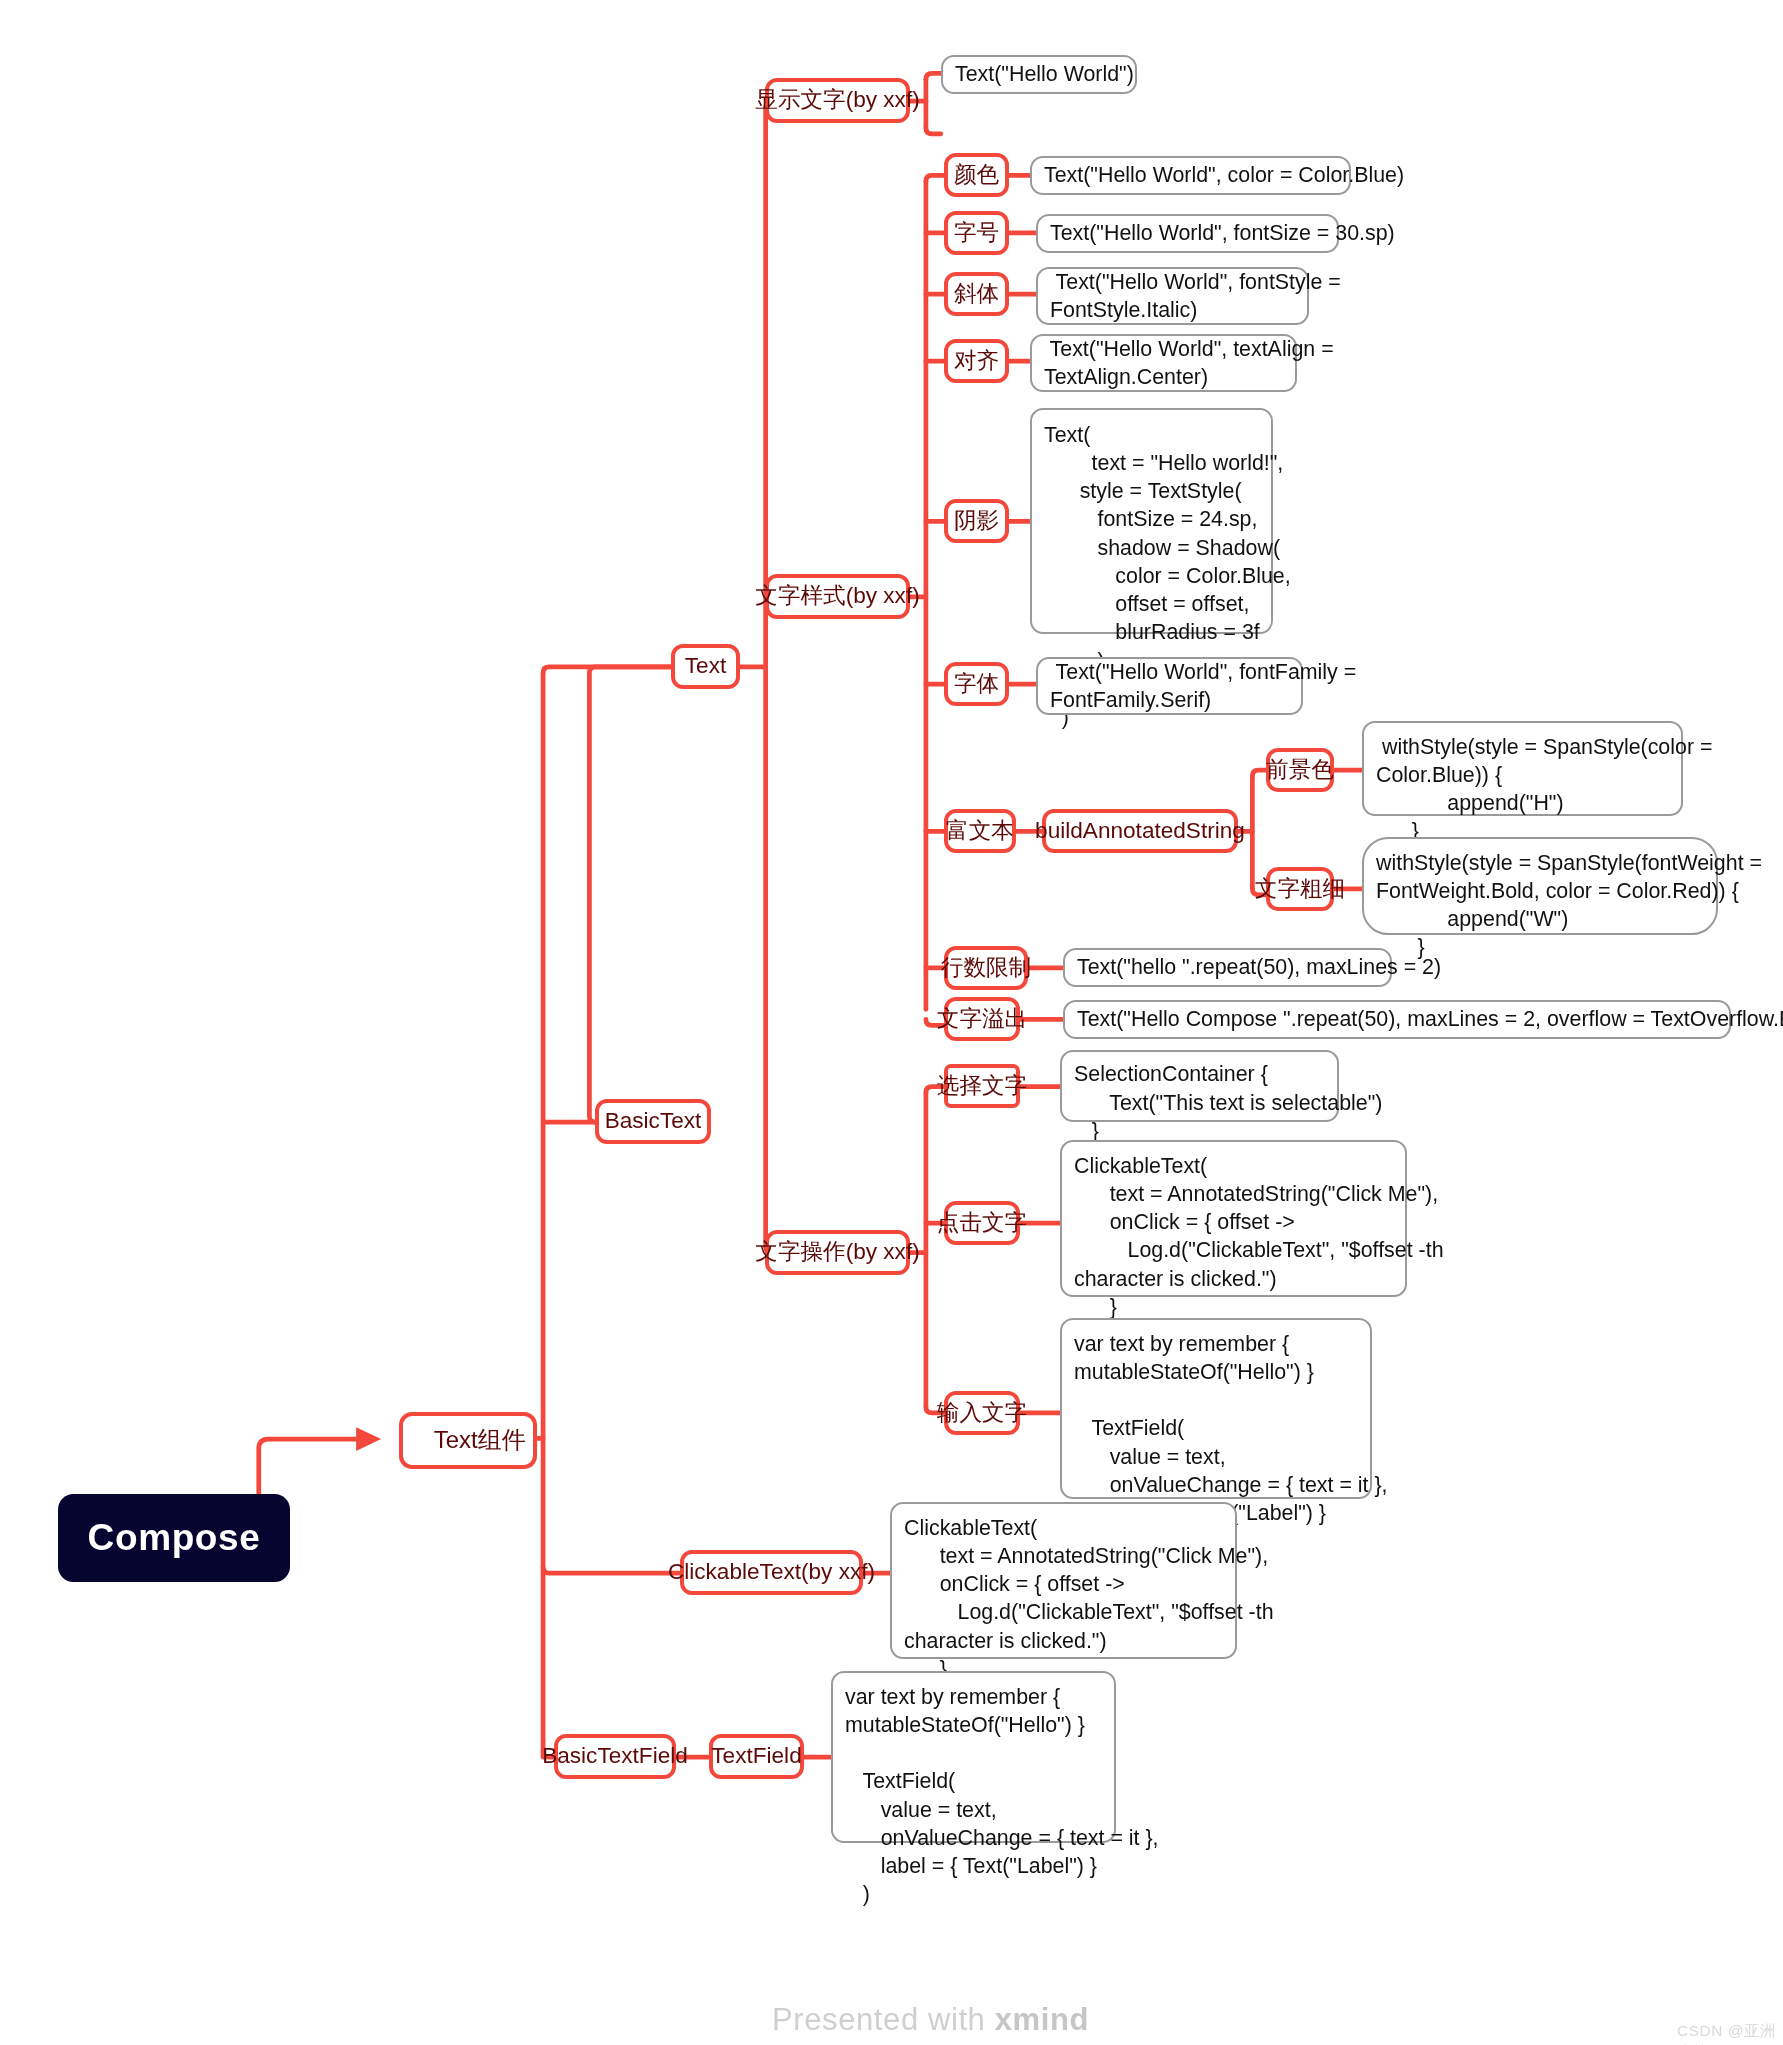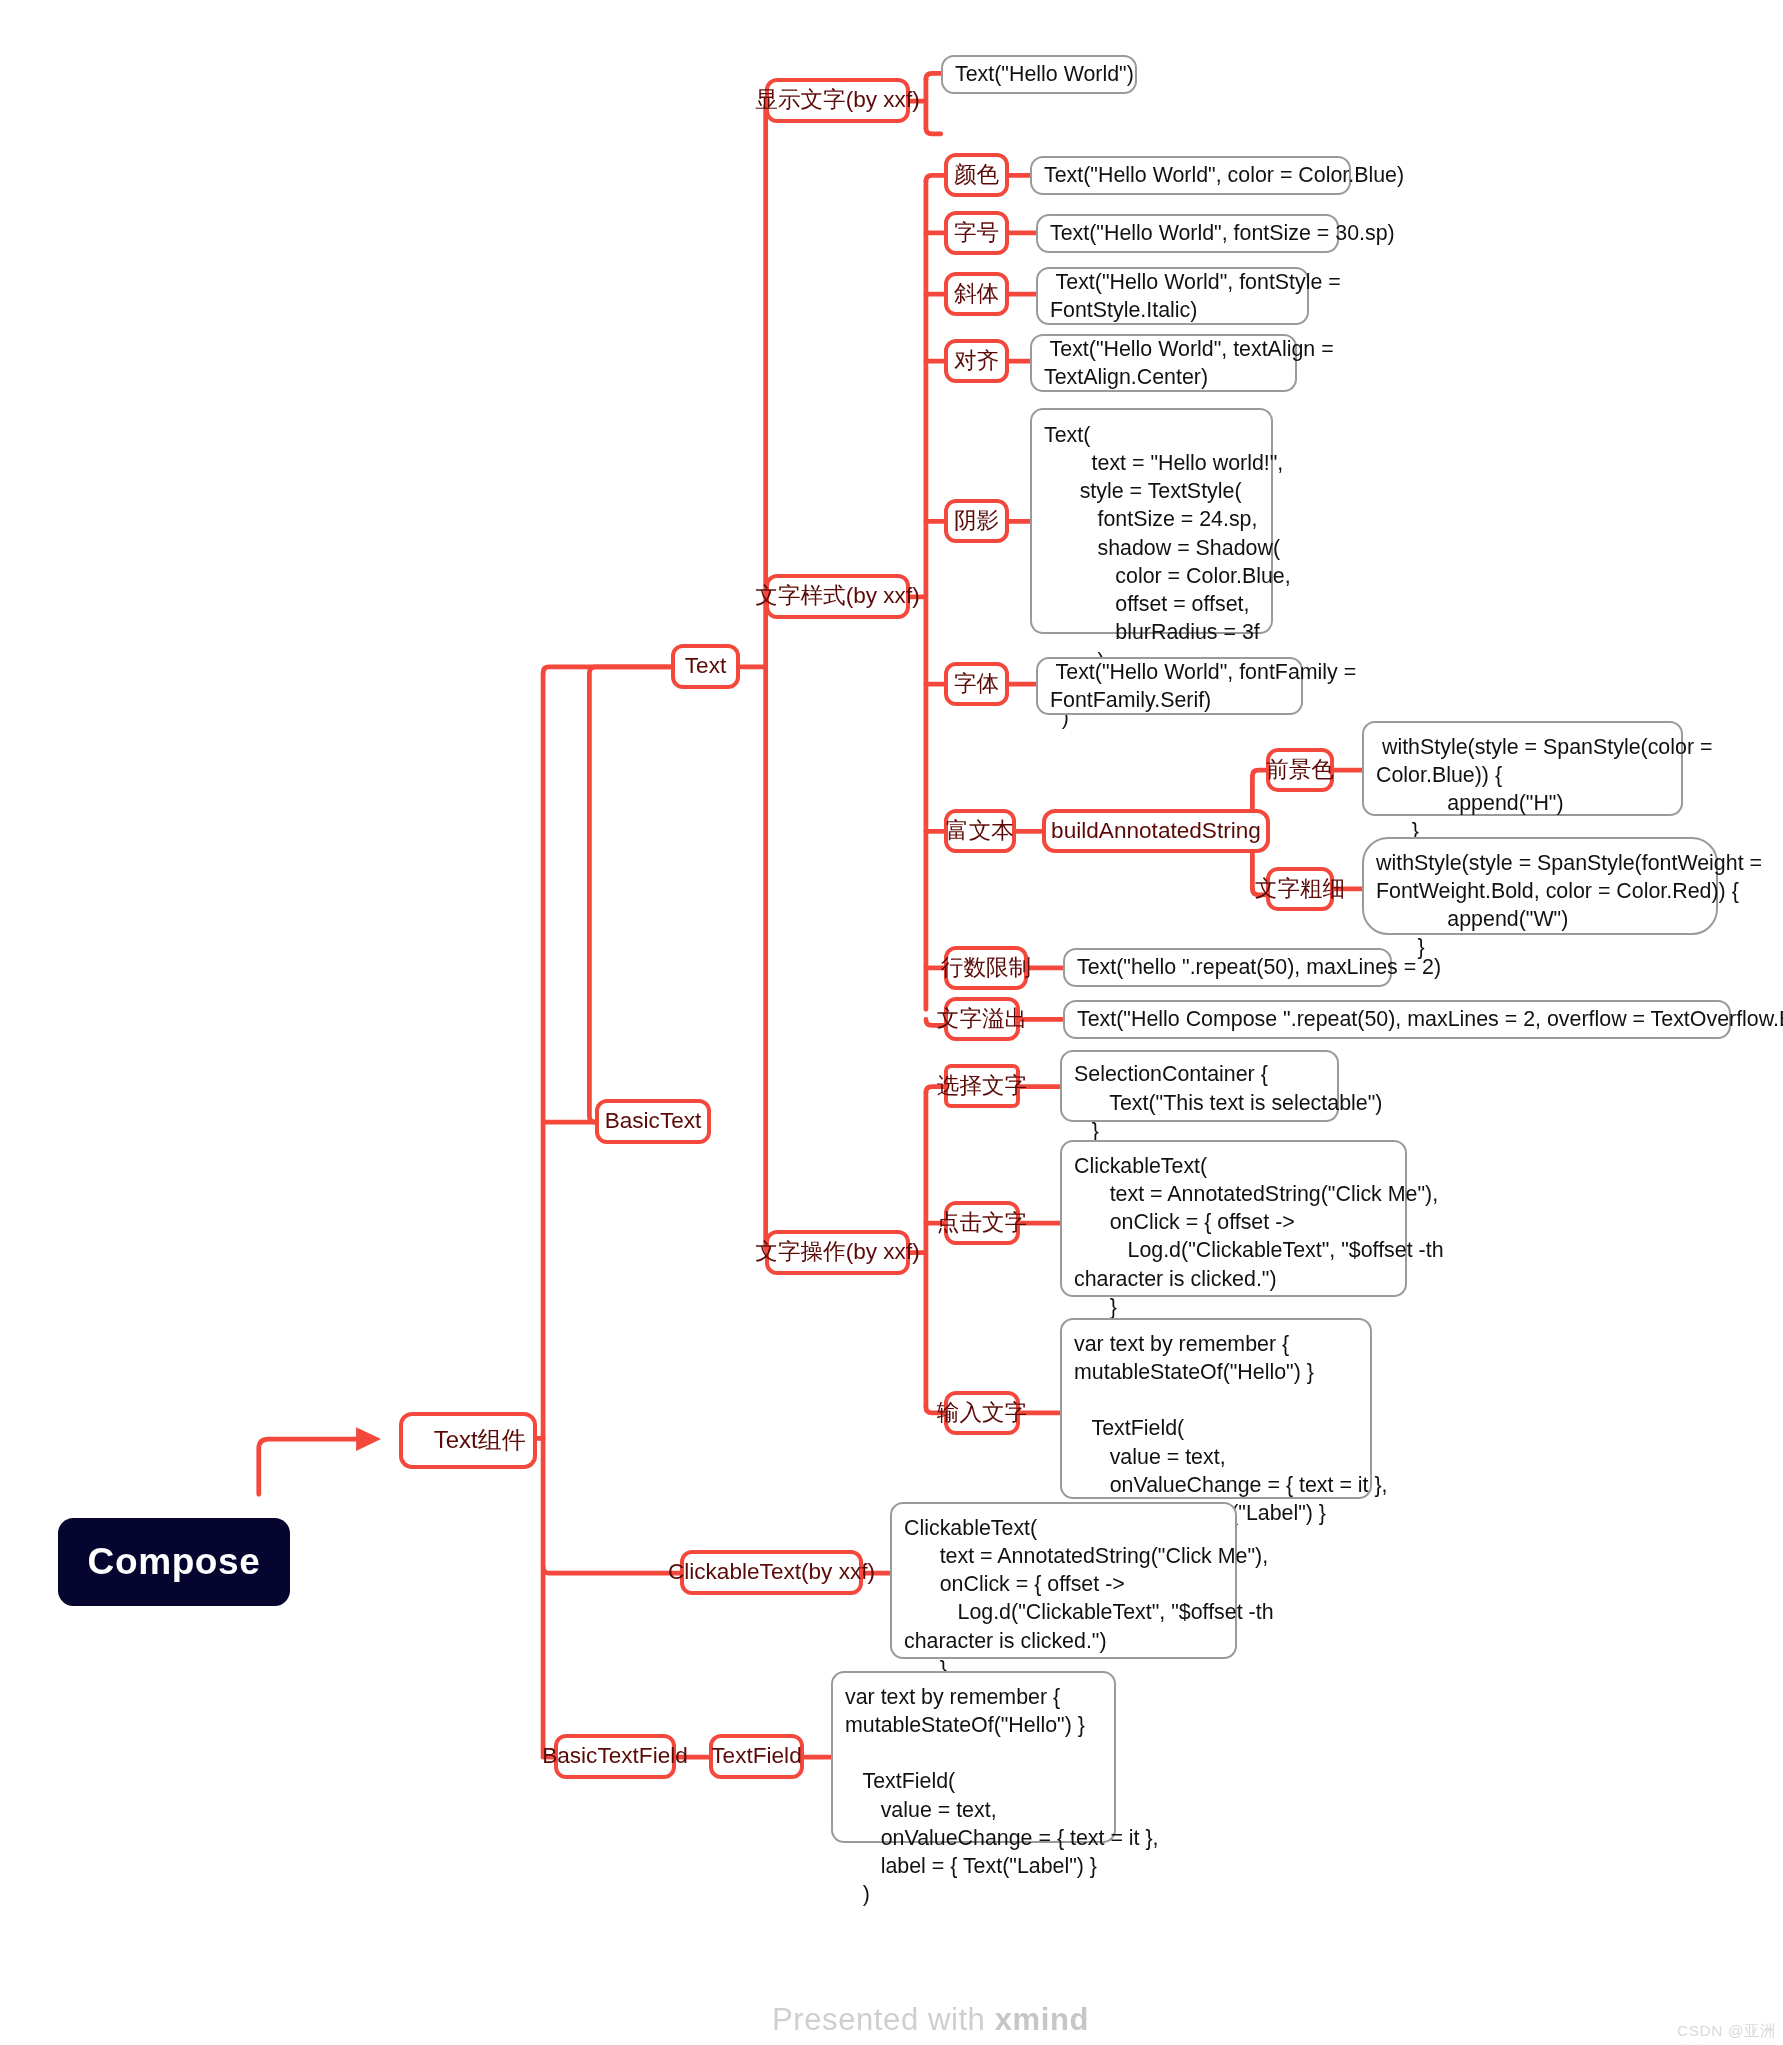--- a/index.html
+++ b/index.html
@@ -24,21 +24,20 @@
   
   .node.root{
     background:#050530;
     border:none;
     border-radius:15.4px;
     color:#ffffff;
     font-size:37px;
     font-weight:bold;
     justify-content:center;
     letter-spacing:0.6px;
-    margin-top:24px;
   }
   
   .node.branch{
     border:4.2px solid #F4483C;
     color:#5B0A08;
     font-size:24px;
     justify-content:center;
     padding:0 10.7px;
   }
   .node.branch.small{
@@ -220,21 +219,21 @@
   <div class="node branch small" style="left:944px;top:809px;width:72px;height:44px;">
     <span>富文本</span>
   </div>
   <div class="node branch small" style="left:944px;top:946px;width:84px;height:44px;">
     <span>行数限制</span>
   </div>
   <div class="node branch small" style="left:944px;top:997px;width:76px;height:44px;">
     <span>文字溢出</span>
   </div>
 
-  <div class="node branch small" style="left:1042px;top:809px;width:228px;height:44px;border-radius:13px;">
+  <div class="node branch small" style="left:1042px;top:809px;width:196px;height:44px;">
     <span>buildAnnotatedString</span>
   </div>
   <div class="node branch small" style="left:1266px;top:748px;width:68px;height:44px;">
     <span>前景色</span>
   </div>
   <div class="node branch small" style="left:1266px;top:867px;width:68px;height:44px;">
     <span>文字粗细</span>
   </div>
 
   <div class="node branch small" style="left:944px;top:1064px;width:76px;height:44px;border-radius:7px;">

